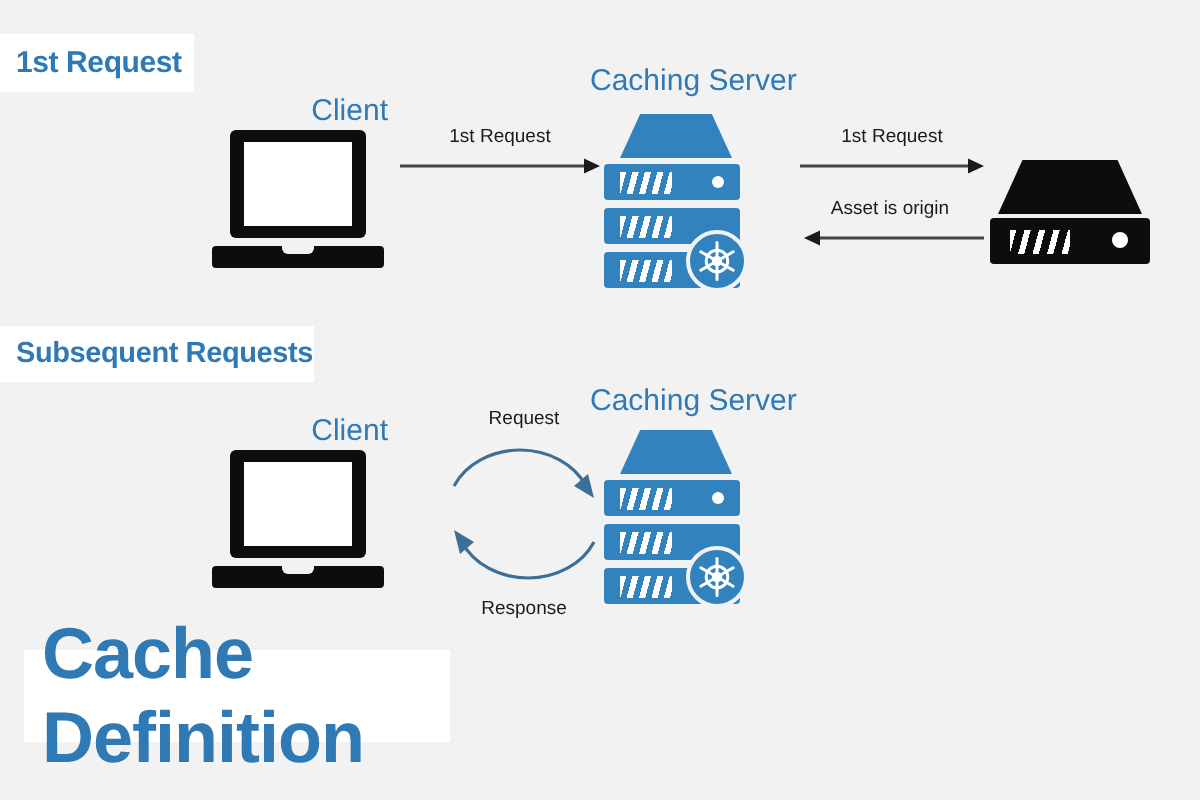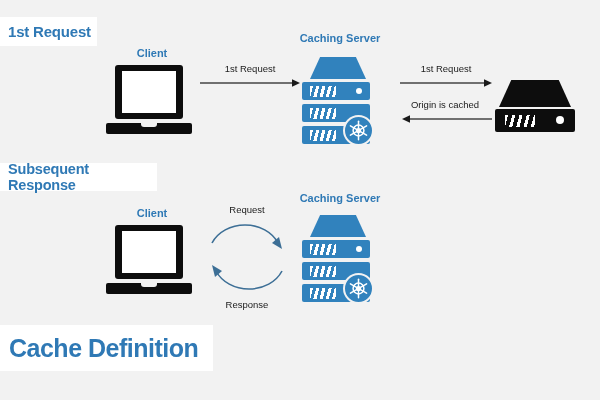--- a/index.html
+++ b/index.html
@@ -38,34 +38,34 @@
     padding-left: 8px;
     font-size: 15px;
   }
   #banner-subsequent {
     left: 0; top: 163px;
     width: 157px; height: 28px;
     padding-left: 8px;
     font-size: 14.5px;
   }
   #banner-cache-definition {
-    left: 0; top: 325px;
+    left: 12px; top: 325px;
     width: 213px; height: 46px;
     padding-left: 9px;
-    font-size: 25px;
+    font-size: 36px;
     letter-spacing: -0.5px;
   }
 
   
   .node-caption {
     position: absolute;
     color: #2f79b5;
-    font-weight: bold;
-    font-size: 11px;
-    text-align: center;
+    font-weight: normal;
+    font-size: 15px;
+    text-align: right;
     white-space: nowrap;
   }
 
   
   .laptop {
     position: absolute;
     width: 86px;
     height: 74px;
   }
   .laptop .lid {
@@ -204,21 +204,21 @@
   .flow svg {
     position: absolute;
     left: 0;
     top: 15px;
     display: block;
   }
 
   
   #cycle-group {
     position: absolute;
-    left: 202px; top: 204px;
+    left: 217px; top: 204px;
     width: 90px; height: 106px;
   }
   #cycle-group .cycle-label {
     position: absolute;
     width: 100%;
     text-align: center;
     font-size: 9.5px;
     color: #1b1b1b;
     white-space: nowrap;
   }
@@ -230,21 +230,21 @@
     display: block;
   }
 </style>
 </head>
 <body>
 
 <div id="canvas">
 
   <div class="banner" id="banner-first-request">1st Request</div>
 
-  <div class="banner" id="banner-subsequent">Subsequent Response</div>
+  <div class="banner" id="banner-subsequent">Subsequent Requests</div>
 
   <div class="banner" id="banner-cache-definition">Cache Definition</div>
 
   <div class="node-caption" style="left:110px; top:47px; width:84px;">Client</div>
 
   <div class="laptop" style="left:106px; top:65px;">
     <div class="lid"></div>
     <div class="screen"></div>
     <div class="base"></div>
     <div class="notch"></div>
@@ -288,21 +288,21 @@
 
   <div class="flow" style="left:400px; top:63px; width:92px; height:24px;">
     <div class="flow-label">1st Request</div>
     <svg width="92" height="10" viewBox="0 0 92 10">
       <line x1="0" y1="5" x2="84" y2="5" stroke="#444444" stroke-width="1.4"></line>
       <polygon points="84,1.2 92,5 84,8.8" fill="#1b1b1b"></polygon>
     </svg>
   </div>
 
   <div class="flow" style="left:398px; top:99px; width:94px; height:24px;">
-    <div class="flow-label">Origin is cached</div>
+    <div class="flow-label">Asset is origin</div>
     <svg width="94" height="10" viewBox="0 0 94 10">
       <line x1="12" y1="5" x2="94" y2="5" stroke="#444444" stroke-width="1.4"></line>
       <polygon points="12,1.2 4,5 12,8.8" fill="#1b1b1b"></polygon>
     </svg>
   </div>
 
 
   <div class="origin" style="left:495px; top:80px;">
     <div class="cap-inner"></div>
     <div class="unit">

